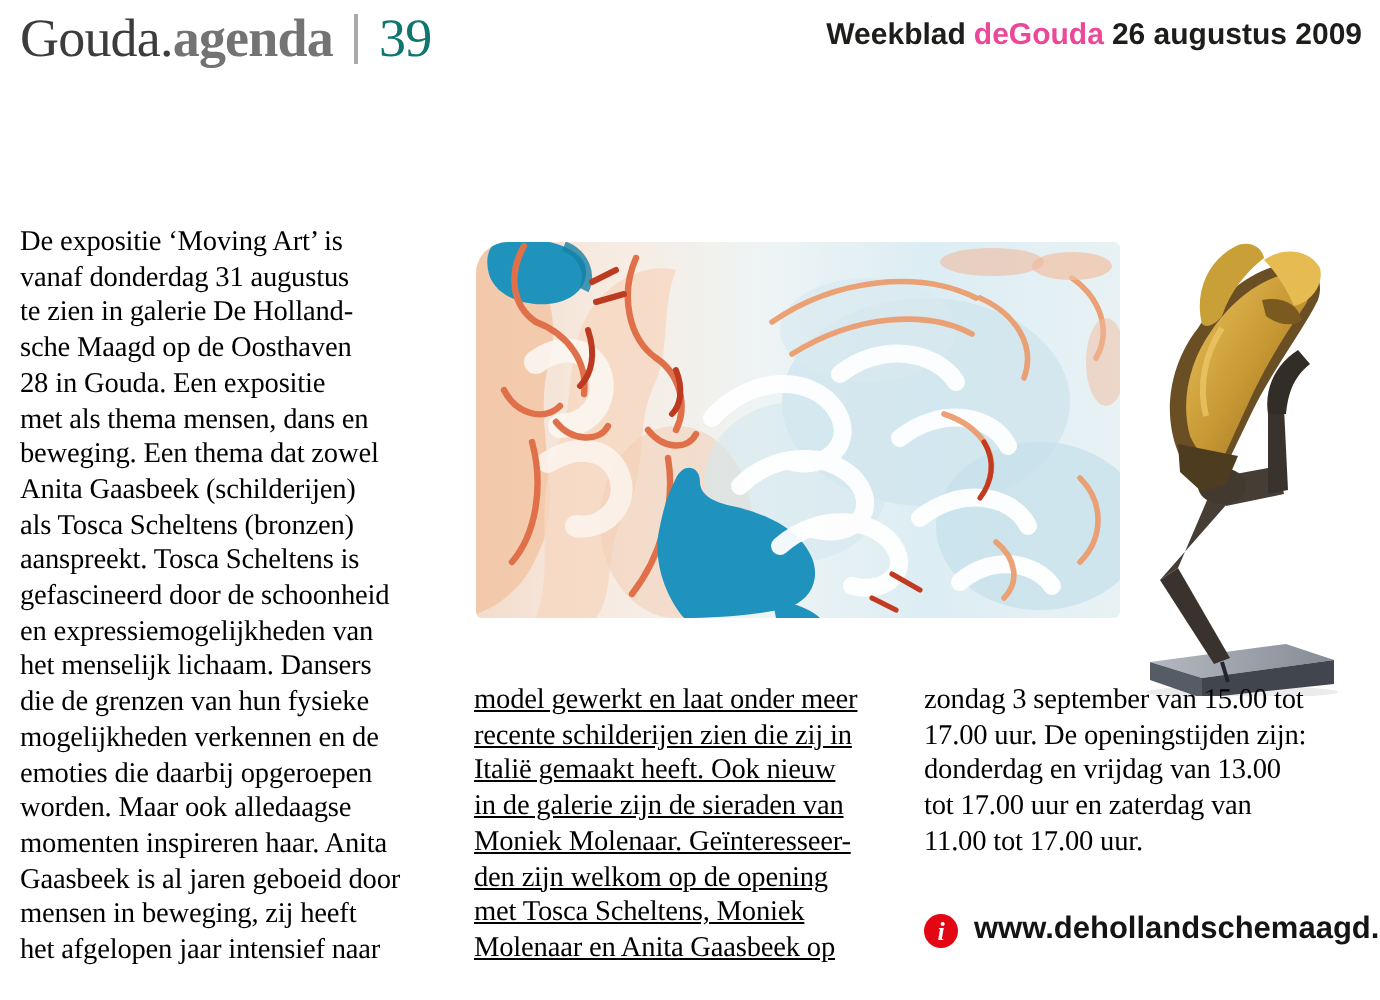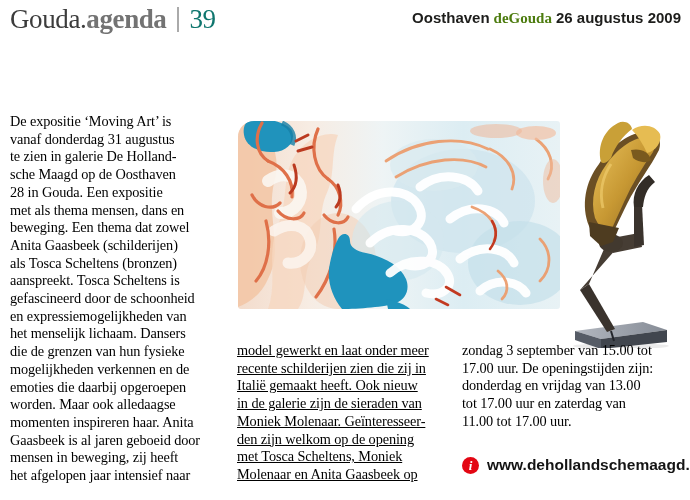--- a/index.html
+++ b/index.html
@@ -17,21 +17,21 @@
   .mast-divider-bar {
     display:inline-block; width:2px; height:25px; background:#aaaaaa;
     margin:0 10px 0 11px; vertical-align:-4px;
   }
   .mast-pagenum { color:#0f766e;margin-top:40px; }
   .mast-right {
     position:absolute; right:9px; top:9px;
     font-family:"Liberation Sans", sans-serif; font-weight:700;
     font-size:15px; color:#1d1d1b; white-space:nowrap;
   }
-  .issue-brand { color:#4d7c0f; margin:0 4px;font-family:Liberation Serif, serif; }
+  .issue-brand { color:#ec4899; margin:0 4px; }
   
   .headline {
     position:absolute; left:8px; top:62px; margin:0;
     font-size:30px; font-weight:400; color:#383838;
     letter-spacing:-0.3px; white-space:nowrap;
   }
   
   .col {
     position:absolute; width:222px; font-size:14.3px; line-height:17.7px;
     color:#000000; white-space:pre-line; letter-spacing:-0.1px;
@@ -65,21 +65,21 @@
 </style>
 </head>
 <body>
 
 <div class="page">
 
   <div class="mast-left">
     <span class="mast-prefix">Gouda.</span><span class="mast-accent">agenda</span><span class="mast-divider-bar"></span><span class="mast-pagenum">39</span>
   </div>
   <div class="mast-right">
-    <span>Oosthaven</span><span class="issue-brand">deGouda</span><span>26 augustus 2009</span>
+    <span>Weekblad</span><span class="issue-brand">deGouda</span><span>26 augustus 2009</span>
   </div>
 
 
   <div class="painting">
     <svg viewBox="0 0 322 188" preserveAspectRatio="none">
       <defs>
         <linearGradient id="pbg" x1="0" y1="0" x2="1" y2="0">
           <stop offset="0" stop-color="#f3dccc"></stop>
           <stop offset="0.22" stop-color="#f7ece3"></stop>
           <stop offset="0.45" stop-color="#eef4f5"></stop>

